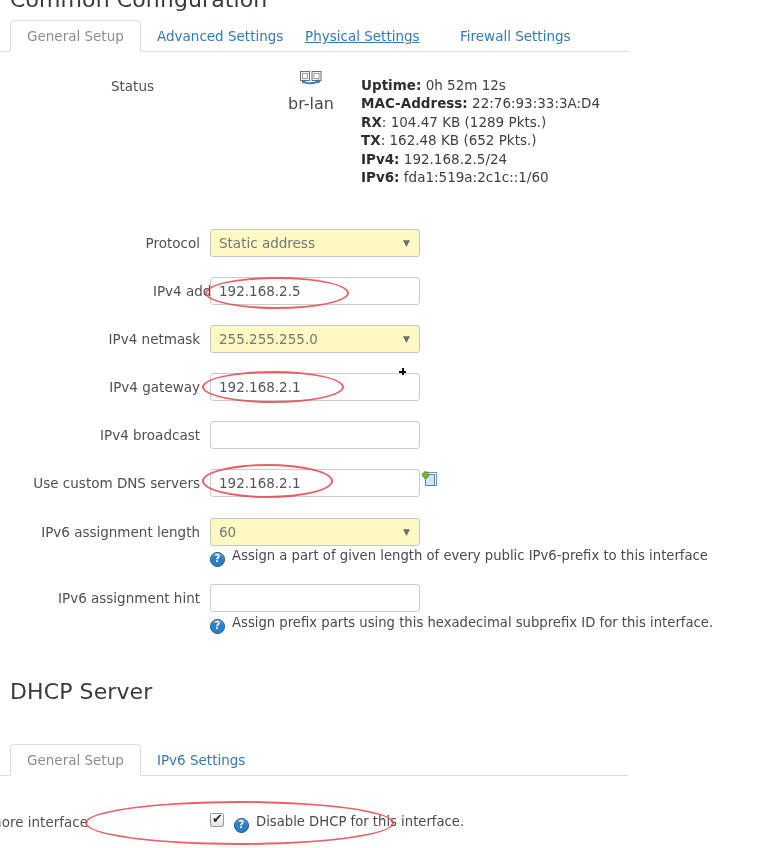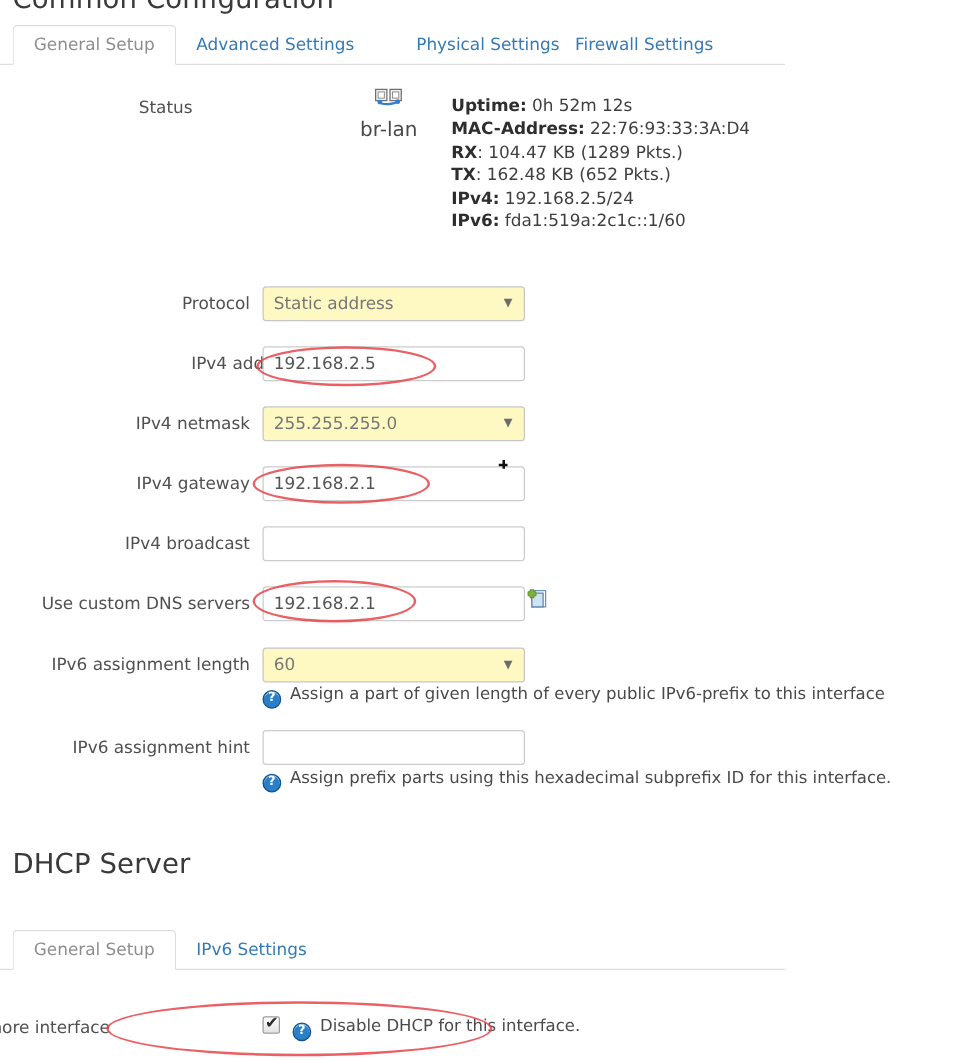--- a/index.html
+++ b/index.html
@@ -225,21 +225,21 @@
   #cursor-mark:after  { left: 0; top: 3px; width: 7px; height: 1.6px; }
 </style>
 </head>
 <body>
 
 <div class="section-title" id="common-config-title">Common Configuration</div>
 
 <div class="tabbar" id="iface-tabs">
   <div class="tab active" style="left:10px;">General Setup</div>
   <div class="tab" style="left:140px;">Advanced Settings</div>
-  <div class="tab" style="left:316px;">Physical Settings</div>
+  <div class="tab" style="left:288px;text-decoration:underline;">Physical Settings</div>
   <div class="tab" style="left:443px;">Firewall Settings</div>
 </div>
 
 <div class="row" style="top:78px;">
   <div class="lbl" style="left:-46px; top:0;">Status</div>
 </div>
 
 <div id="status-iface">
   <svg class="bridge-ico" width="24" height="20" viewBox="0 0 24 20">
     <rect x="1.5" y="1.5" width="9" height="9" fill="#f2f2f2" stroke="#6f6f6f" stroke-width="1"></rect>

